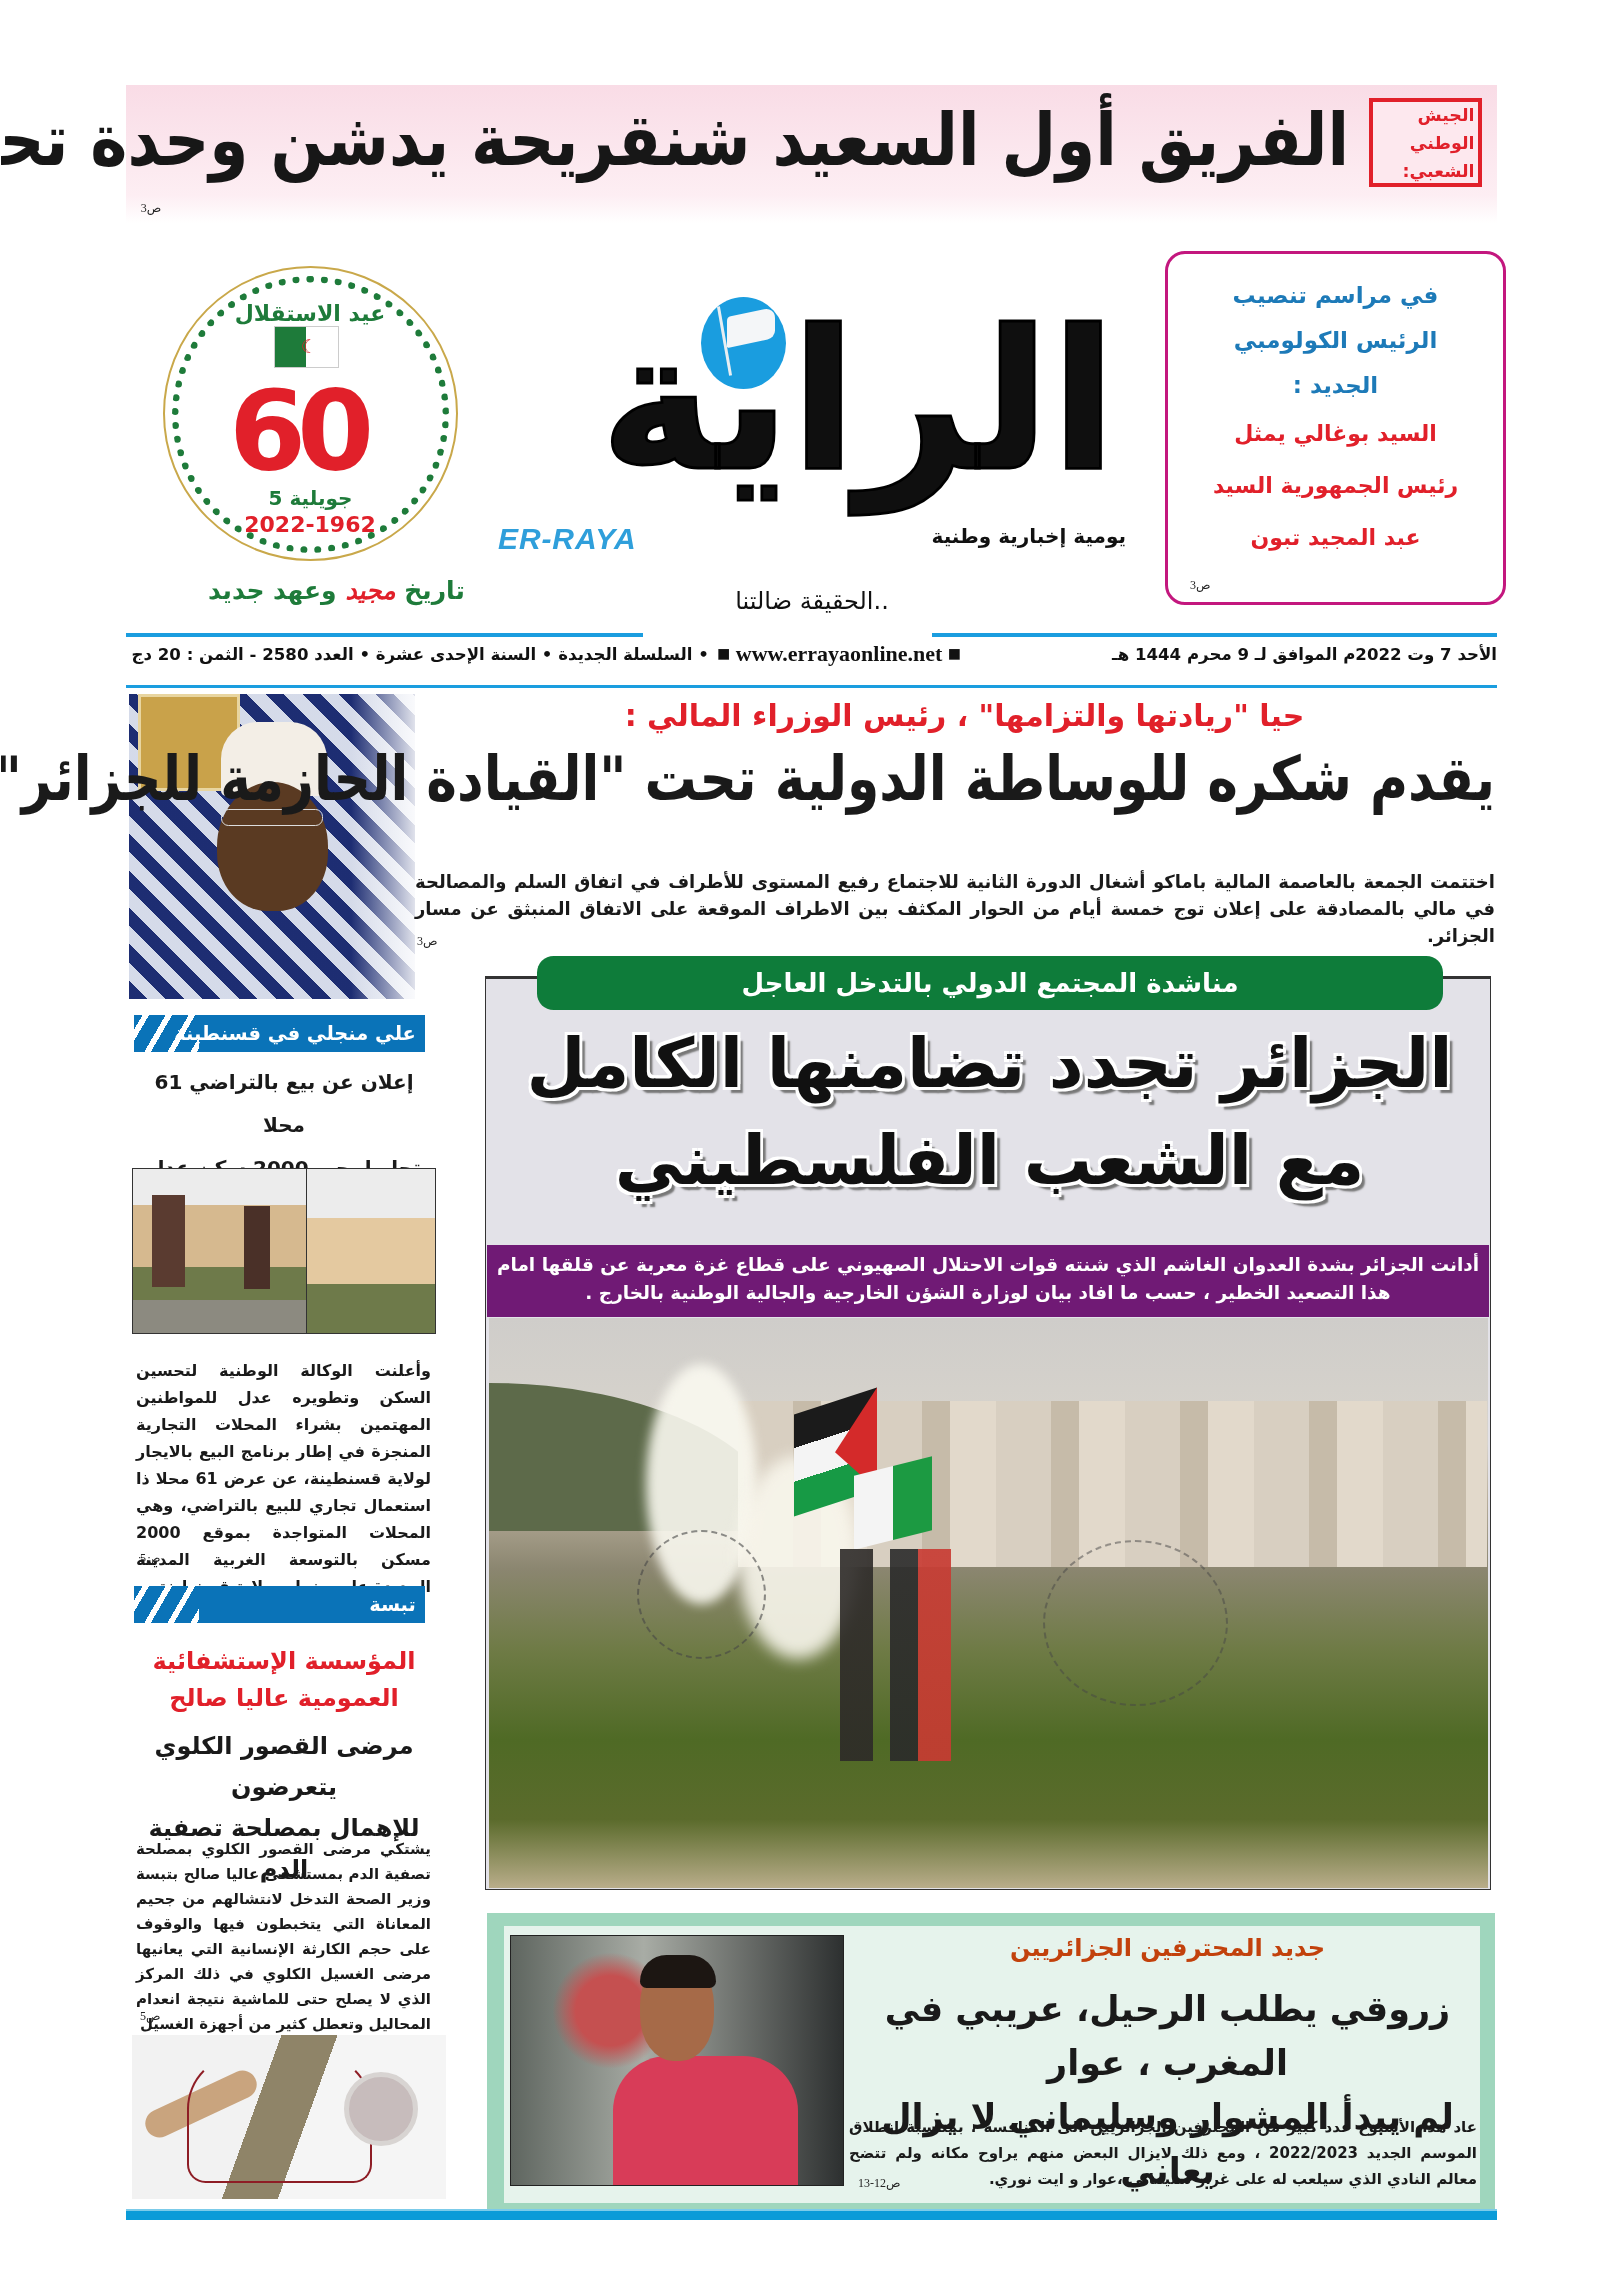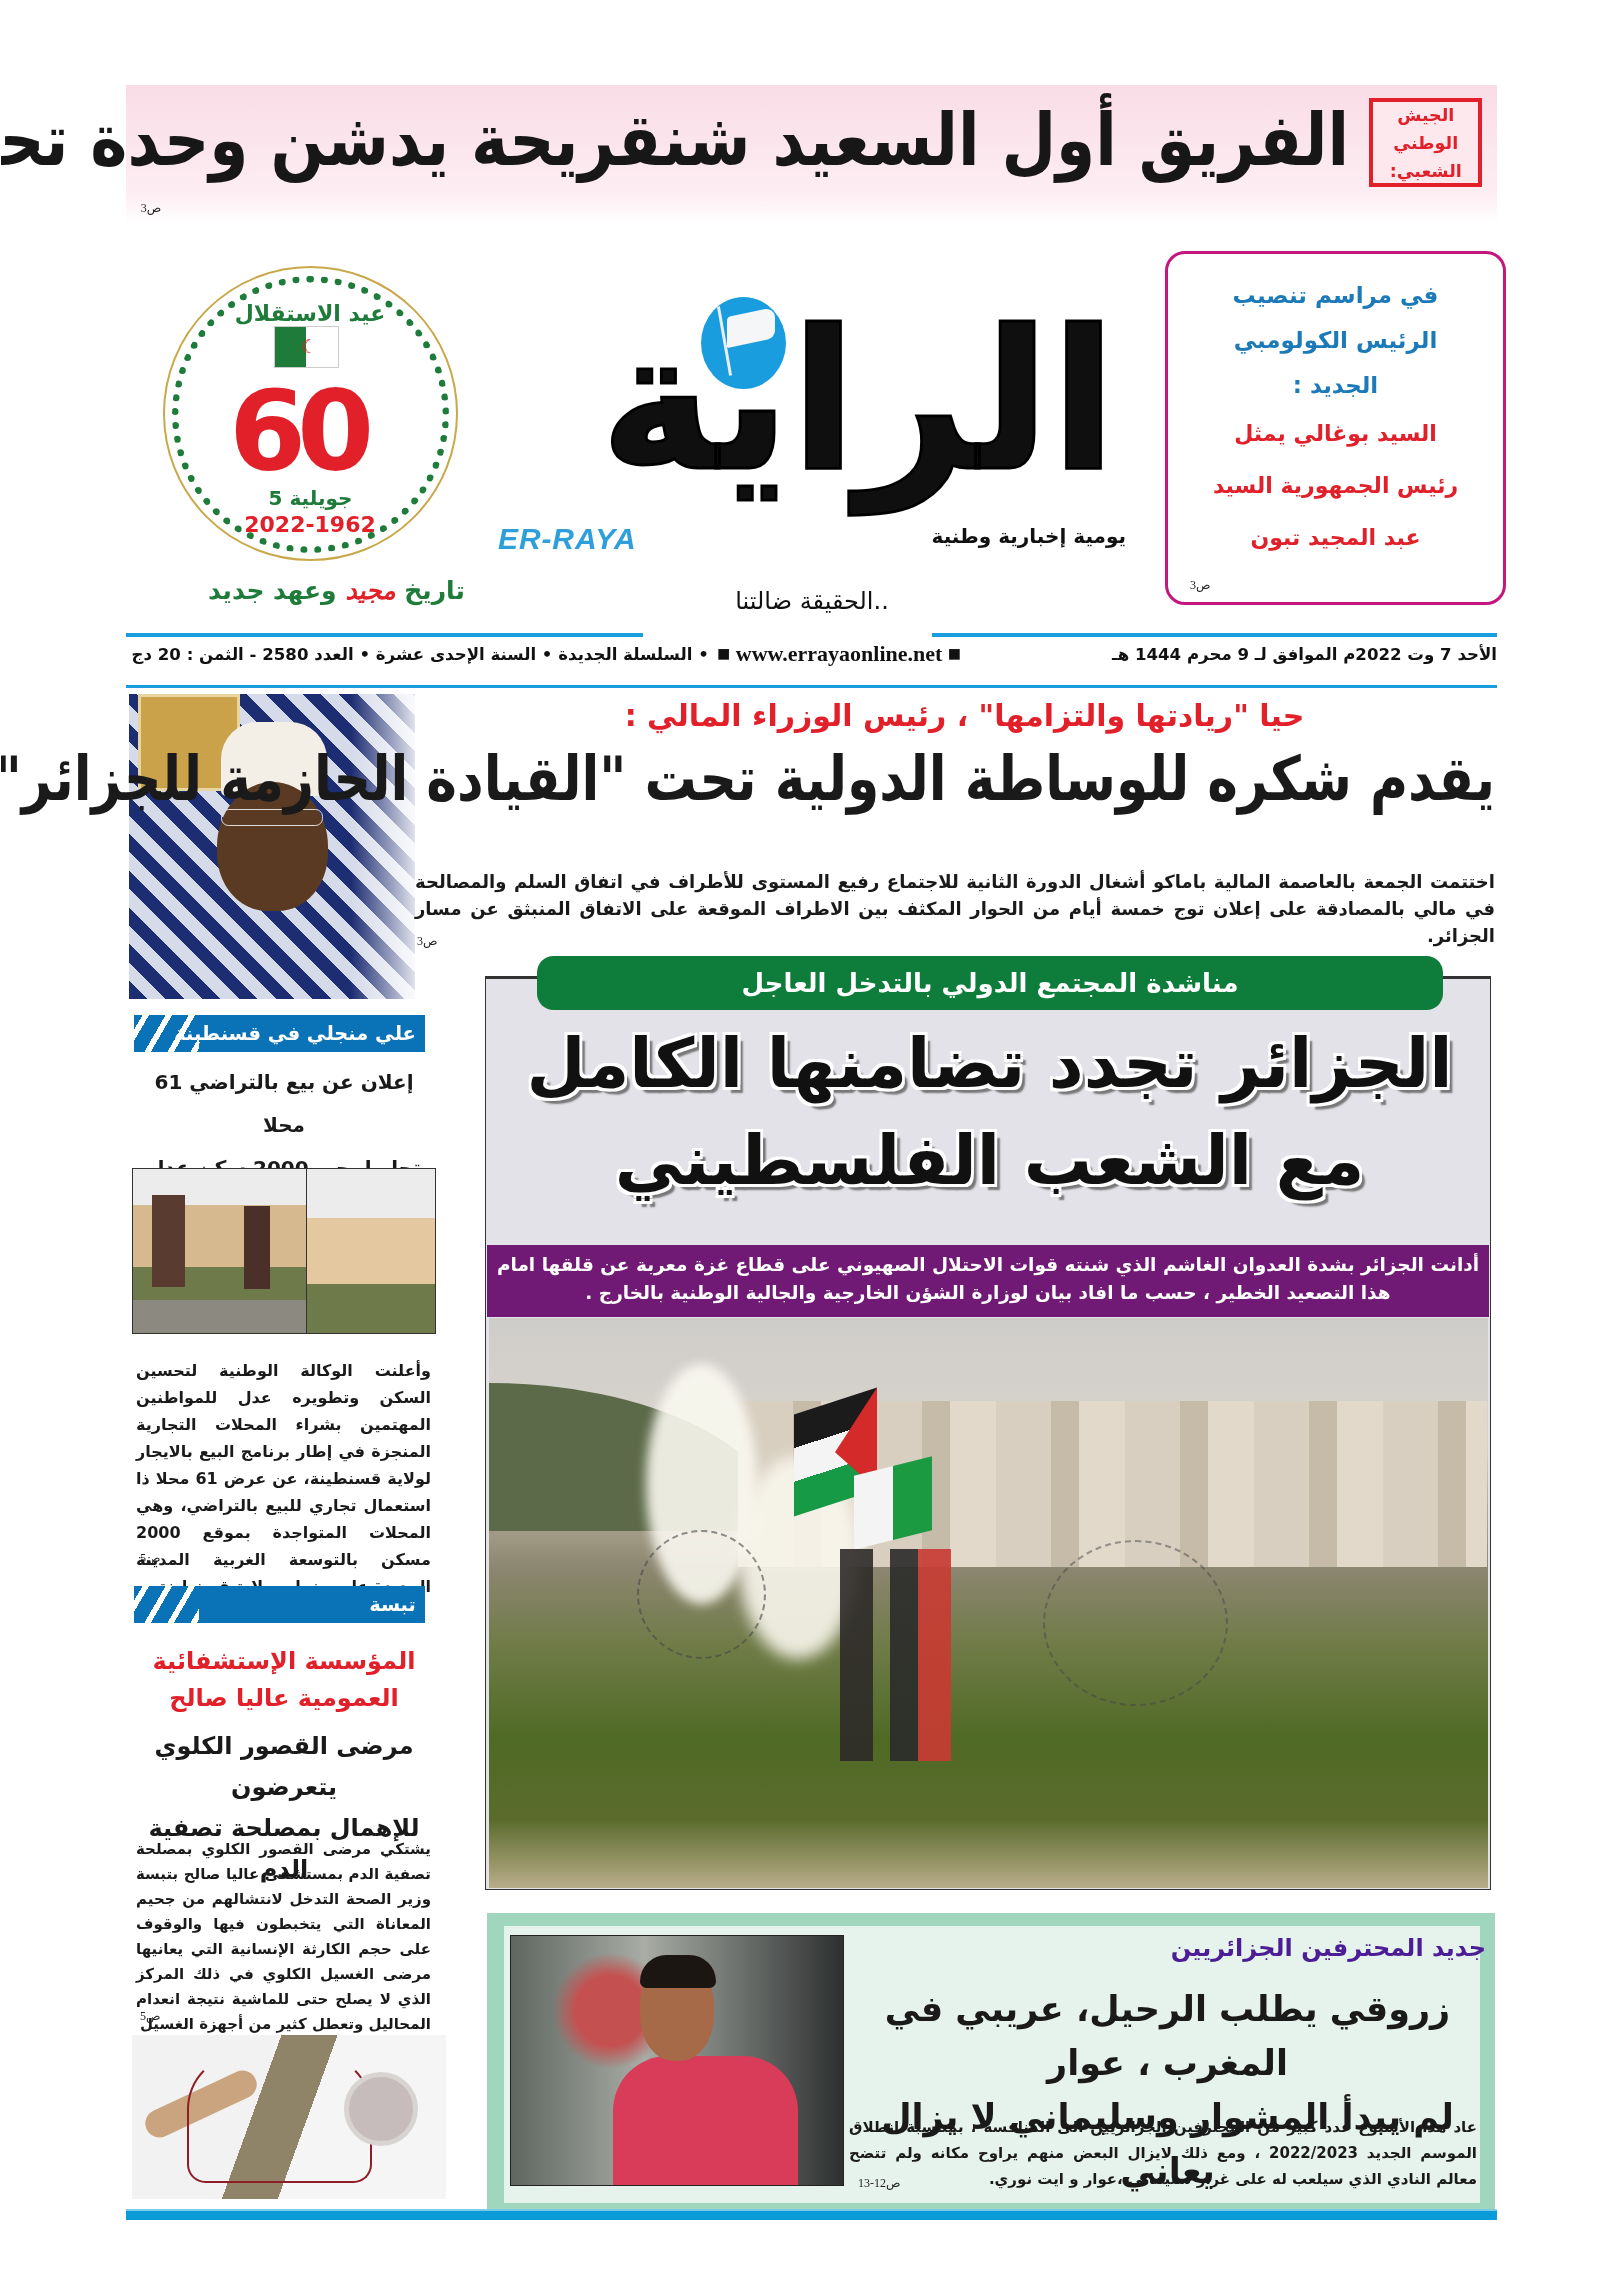--- a/index.html
+++ b/index.html
@@ -6,21 +6,21 @@
   html, body { width: 1620px; height: 2291px; background: #ffffff; overflow: hidden; }
   body { position: relative; font-family: "DejaVu Sans", sans-serif; color: #1a1a1a; direction: rtl; }
 
   .abs { position: absolute; }
 
   
   .top-banner { left: 126px; top: 85px; width: 1371px; height: 138px;
     background: linear-gradient(#f9dce6, #fdeef3 80%, #fff); }
   .top-kicker { right: 14.8px; top: 13px; width: 113px; height: 89px;
     border: 4.6px solid #e1202a; background: #fde8ee; color: #e1202a;
-    font-weight: bold; font-size: 17.5px; line-height: 28px; text-align: center;
+    font-weight: bold; font-size: 17.5px; line-height: 28px; 
     display: flex; align-items: center; justify-content: center; padding: 3.7px; }
   .top-headline { right: 148px; top: 3.7px; width: 1209px; font-size: 63px; font-weight: 900;
     letter-spacing: -0.9px; text-align: center; line-height: 103px; color: #171717;
     font-family: "DejaVu Sans", sans-serif; transform: scaleY(1.15); white-space: nowrap; }
   .page-ref { font-size: 12px; color: #222; font-family: "Liberation Serif", serif; }
 
   
   .boxed-news { left: 1165px; top: 251px; width: 341px; height: 354px; border: 3.7px solid #c3177e;
     border-radius: 20px; text-align: center; padding-top: 18.5px; }
   .boxed-news .blue { color: #1d7ab8; font-weight: bold; font-size: 23px; line-height: 45px; }
@@ -124,21 +124,21 @@
   .dialysis-photo .pump { position:absolute; left:212px; top:37px; width:74px; height:74px; border-radius:50%; border: 5.5px solid #d8d4d2; background:#c7bcbc; }
 
   
   .sports-box { left: 487px; top: 1913px; width: 1008px; height: 305px; background: #9fd6bd; }
   .sports-inner { left: 504px; top: 1926px; width: 976px; height: 277px; background: #e6f3ec; }
   .sports-photo { left: 510px; top: 1935px; width: 334px; height: 251px; border: 1.8px solid #222;
     background: radial-gradient(circle at 30% 30%, #c55050 0 12%, transparent 20%), linear-gradient(90deg, #5f6660, #a8aca5 40%, #2d3030 100%); overflow:hidden; }
   .sports-photo .shirt { position:absolute; left:102px; top:120px; width:185px; height:138px; background:#d83c58; border-radius: 55px 55px 0 0; }
   .sports-photo .head { position:absolute; left:129px; top:23px; width:74px; height:102px; border-radius:45%; background:#a66a48; }
   .sports-photo .hair { position:absolute; left:129px; top:18.5px; width:76px; height:33px; border-radius:37px 37px 9.2px 9.2px; background:#1c1612; }
-  .sports-kicker { left: 849px; top: 1934px; width: 637px; color: #4c1d95; font-size: 24px; font-weight: 900; }
+  .sports-kicker { left: 849px; top: 1934px; width: 637px; text-align: center; color: #c2410c; font-size: 24px; font-weight: 900; }
   .sports-head { left: 849px; top: 1982px; width: 637px; text-align: center; font-size: 35px; font-weight: 900; line-height: 54px; }
   .sports-text { left: 849px; top: 2114px; width: 628px; text-align: justify; font-size: 15px; font-weight: bold; line-height: 26px; }
   .sports-ref { left: 858px; top: 2176px; }
 
   .bottom-rule { left: 126px; top: 2211px; width: 1371px; height: 9.2px; background: #0a9bd8; }
   .bottom-rule-thin { left: 126px; top: 2209px; width: 1371px; height: 1.8px; background: #7ccbe9; }
 </style>
 </head>
 <body>
 

